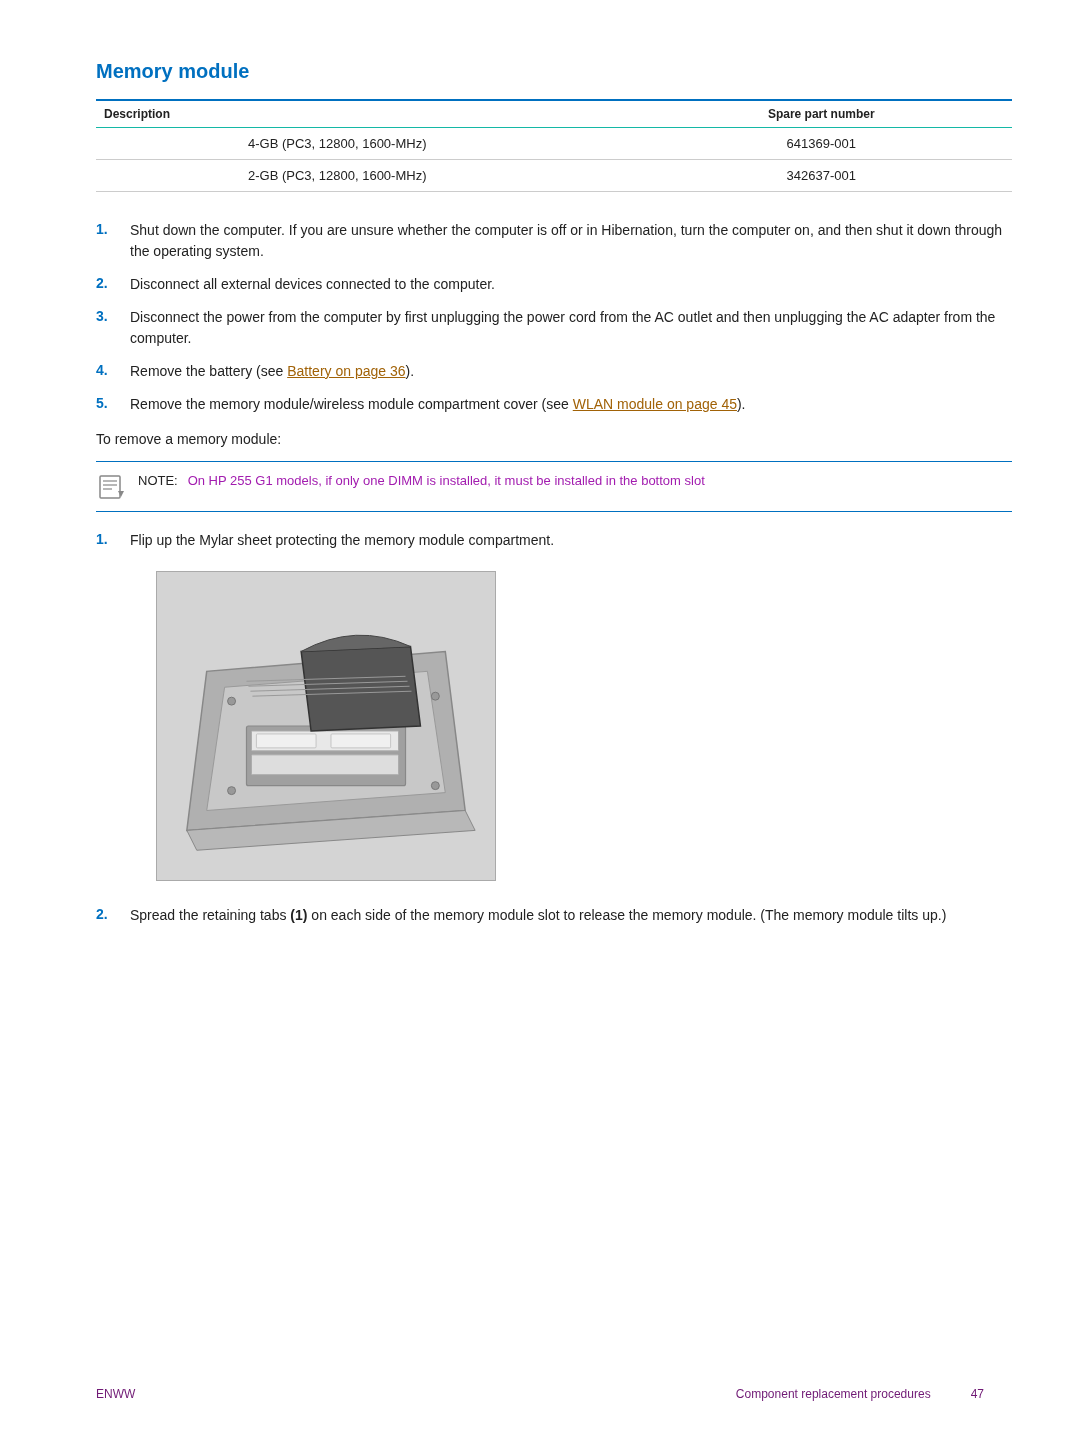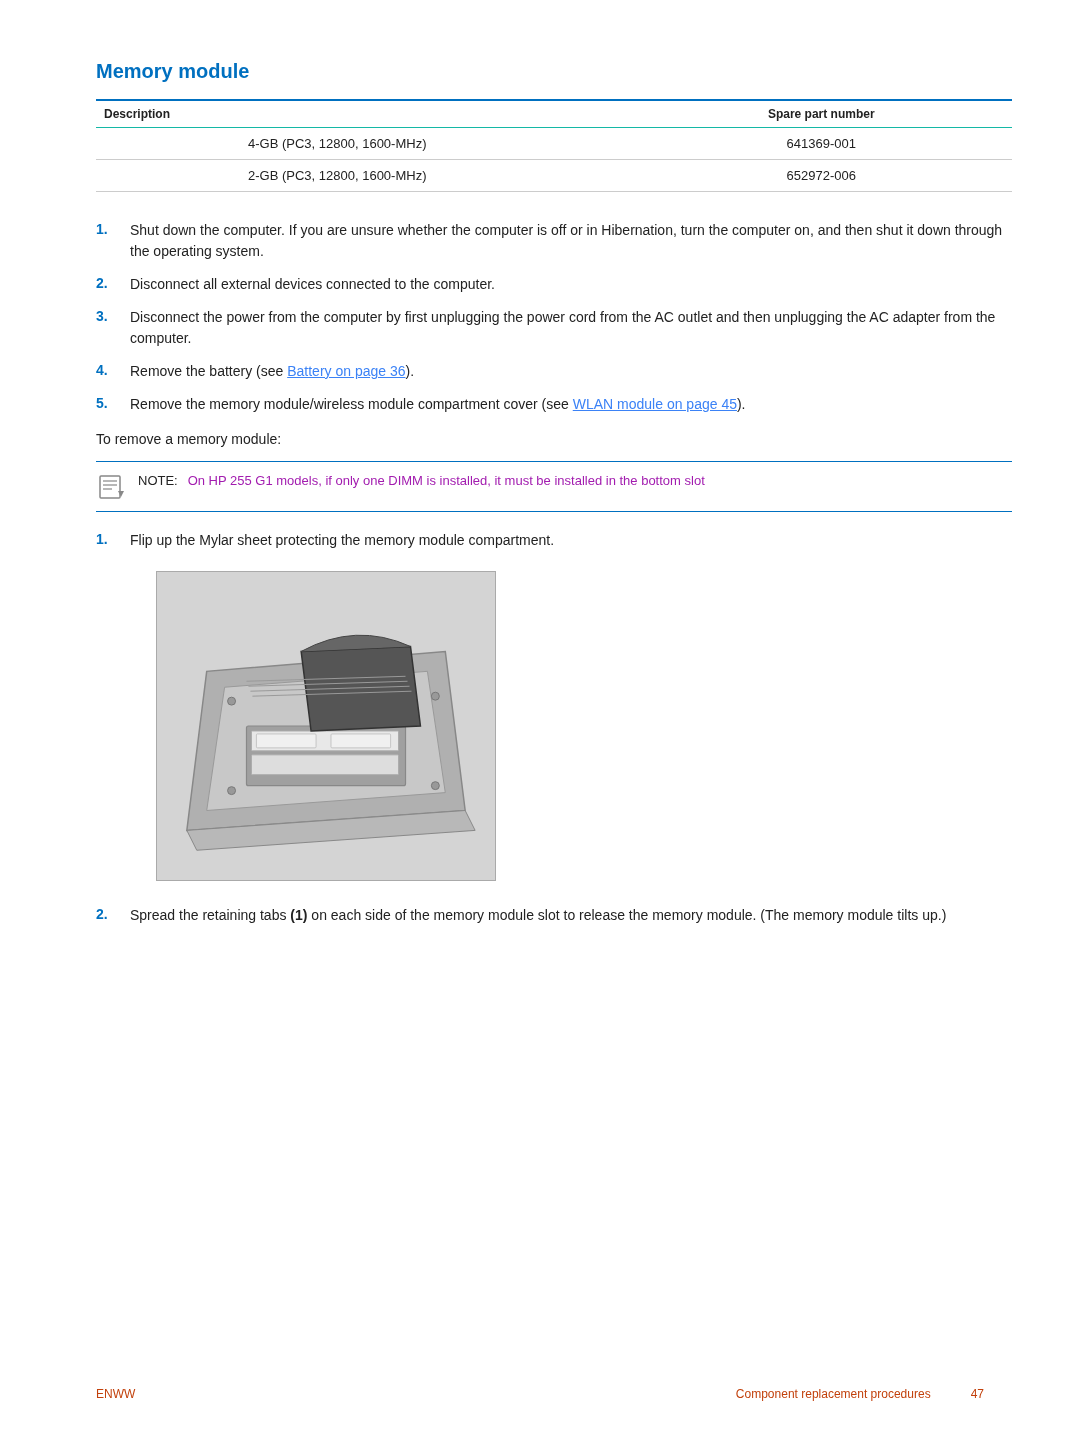--- a/index.html
+++ b/index.html
@@ -75,21 +75,21 @@
       min-width: 34px;
       font-size: 14px;
       padding-top: 1px;
     }
     .step-text {
       font-size: 14px;
       line-height: 1.5;
       flex: 1;
     }
     .link {
-      color: #3b82f6;
+      color: #a16207;
       text-decoration: underline;
     }
     .to-remove {
       margin-bottom: 14px;
       font-size: 14px;
     }
     .note-box {
       display: flex;
       align-items: flex-start;
       border-top: 1px solid #0070c0;
@@ -153,21 +153,21 @@
     }
     .footer {
       position: absolute;
       bottom: 36px;
       left: 0;
       right: 0;
       display: flex;
       justify-content: space-between;
       padding: 0 96px;
       font-size: 12px;
-      color: #c2410c;
+      color: #701a75;
       border-top: none;
     }
     .footer-right {
       display: flex;
       gap: 40px;
     }
   </style>
 </head>
 <body>
 
@@ -182,21 +182,21 @@
         <th class="right">Spare part number</th>
       </tr>
     </thead>
     <tbody id="table-body">
     <tr>
           <td>4-GB (PC3, 12800, 1600-MHz)</td>
           <td class="spare">641369-001</td>
         </tr>
         <tr class="table-bottom-border">
           <td>2-GB (PC3, 12800, 1600-MHz)</td>
-          <td class="spare">652972-006</td>
+          <td class="spare">342637-001</td>
         </tr>
       </tbody>
   </table>
 
 
   <ol class="steps-list">
     <li>
       <span class="step-num">1.</span>
       <span class="step-text">Shut down the computer. If you are unsure whether the computer is off or in Hibernation, turn the computer on, and then shut it down through the operating system.</span>
     </li>

